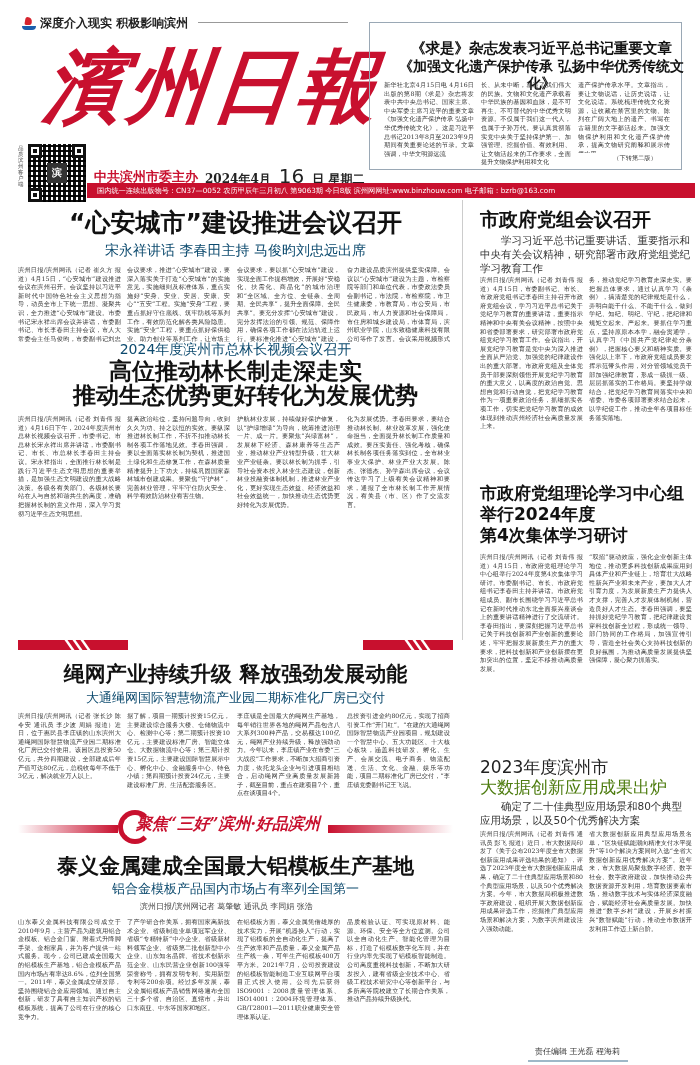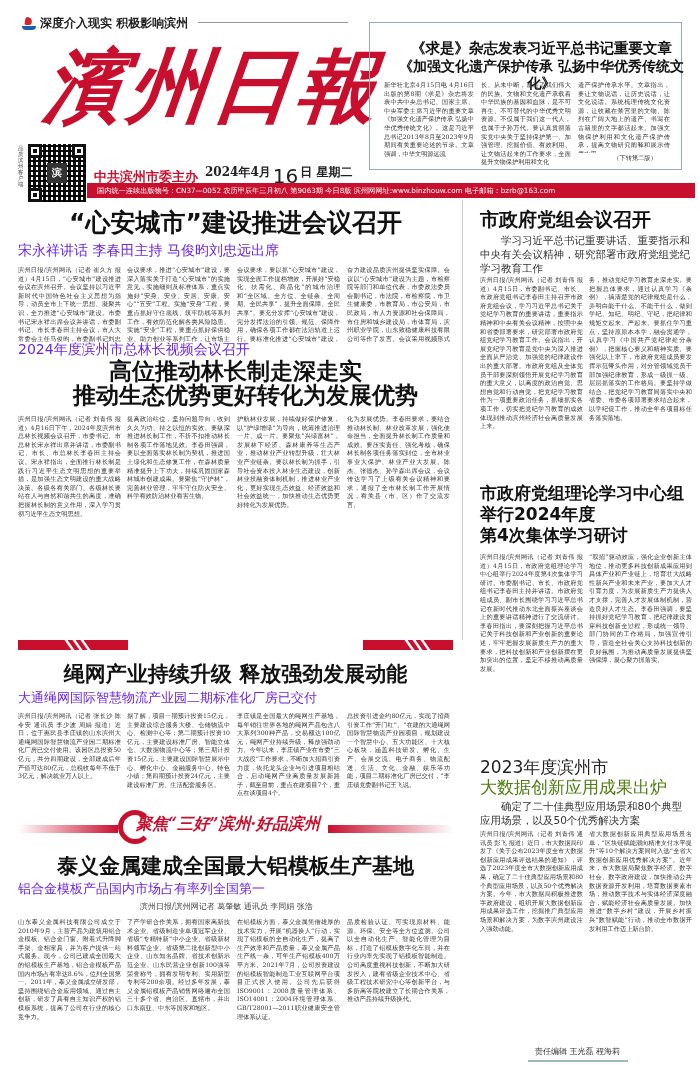--- a/index.html
+++ b/index.html
@@ -18,31 +18,31 @@
   .mast-title { left: 45px; top: 38px; font-family: "DejaVu Serif", serif; font-weight: bold; font-style: italic; font-size: 80px; color: #c8102e; letter-spacing: 4px; line-height: 96px; transform: skewX(-6deg); }
   .qr { left: 28px; top: 144px; width: 58px; height: 58px; background:
       repeating-linear-gradient(90deg, #111 0 3px, #fff 3px 5px),
       repeating-linear-gradient(0deg, #111 0 2px, #fff 2px 5px);
       background-blend-mode: multiply; }
   .qr-corner { position:absolute; width:14px; height:14px; border:3px solid #111; background:#fff; }
   .qr-corner:after { content:""; position:absolute; left:2px; top:2px; width:4px; height:4px; background:#111;}
   .qr-center { position:absolute; left:19px; top:19px; width:20px; height:20px; background:#333; color:#fff; font-size:10px; text-align:center; line-height:20px; font-weight:bold;}
   .qr-label { left: 18px; top: 145px; width: 8px; font-size: 5.5px; line-height: 6px; color:#444; }
   .sponsor { left: 94px; top: 168px; font-weight: bold; font-size: 13px; color: #c8102e; }
-  .date-line { left: 205px; top: 164px; font-family: "DejaVu Serif", serif; font-weight: bold; font-size: 12px; color:#222; display:flex; align-items:flex-start; gap:2px;}
+  .date-line { left: 205px; top: 164px; font-family: "DejaVu Serif", serif; font-weight: bold; font-size: 12px; color:#222; display:flex; align-items:flex-end; gap:8px;}
   .date-big { font-family: "DejaVu Sans", sans-serif; font-size: 20px; font-weight: normal; }
   .info-bar { left: 87px; top: 183px; width: 608px; height: 15px; background: #c8102e; color: #fff; font-size: 7.2px; line-height: 15px; padding-left: 10px; white-space: nowrap; overflow: hidden; }
 
   
   .top-box { left: 369px; top: 22px; width: 313px; height: 148px; border: 1px solid #9aa8b5; }
   .top-box-h1 { position:absolute; left: 16px; width: 100%; text-align: center; font-weight: bold; font-size: 14.5px; line-height: 17px; color: #111; }
 
   
   .h-main { font-weight: bold; color: #111; text-align: center; white-space: nowrap; }
-  .h-sub { color: #6d28d9; text-align: left; white-space: nowrap; }
+  .h-sub { color: #0c4a6e; text-align: center; white-space: nowrap; }
   .divider-v { position:absolute; width:1px; background:#ccc; }
 
   
   .banner1 { left: 18px; top: 637px; width: 435px; height: 16px; }
   .banner1 .bar { position:absolute; top:3px; height: 10px; background:#c8102e; }
   .banner1 .stripe { position:absolute; top:3px; width: 3px; height: 10px; background:#fff; transform: skewX(35deg); }
   .banner1 .txt { position:absolute; left: 125px; top: -2px; width: 210px; text-align:center; font-family: "DejaVu Serif", serif; font-weight: bold; font-size: 15px; color: #c8102e; }
 
   
   .banner2 { left: 18px; top: 808px; width: 435px; height: 40px; }

